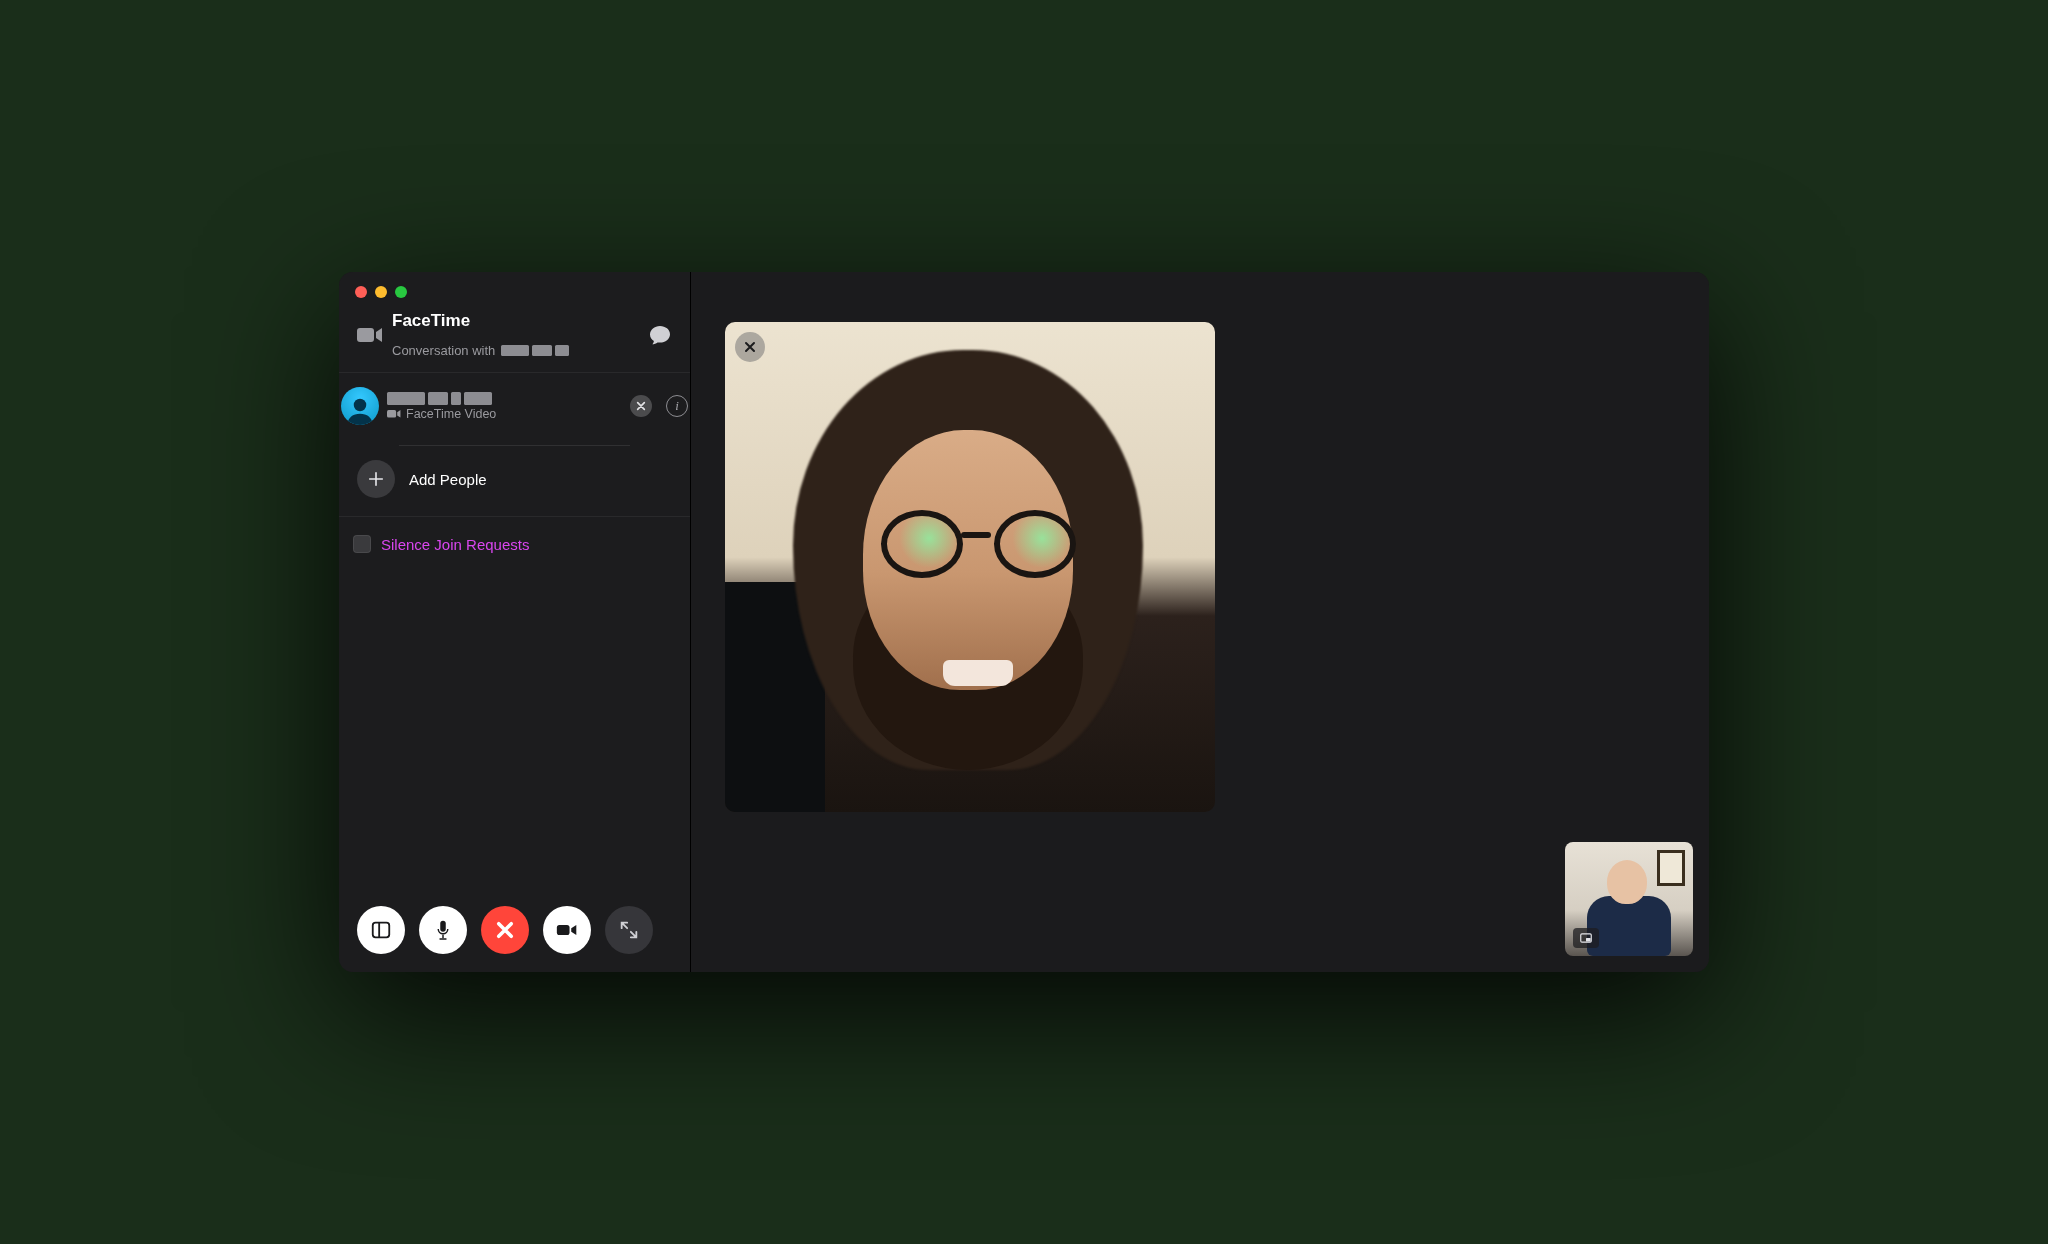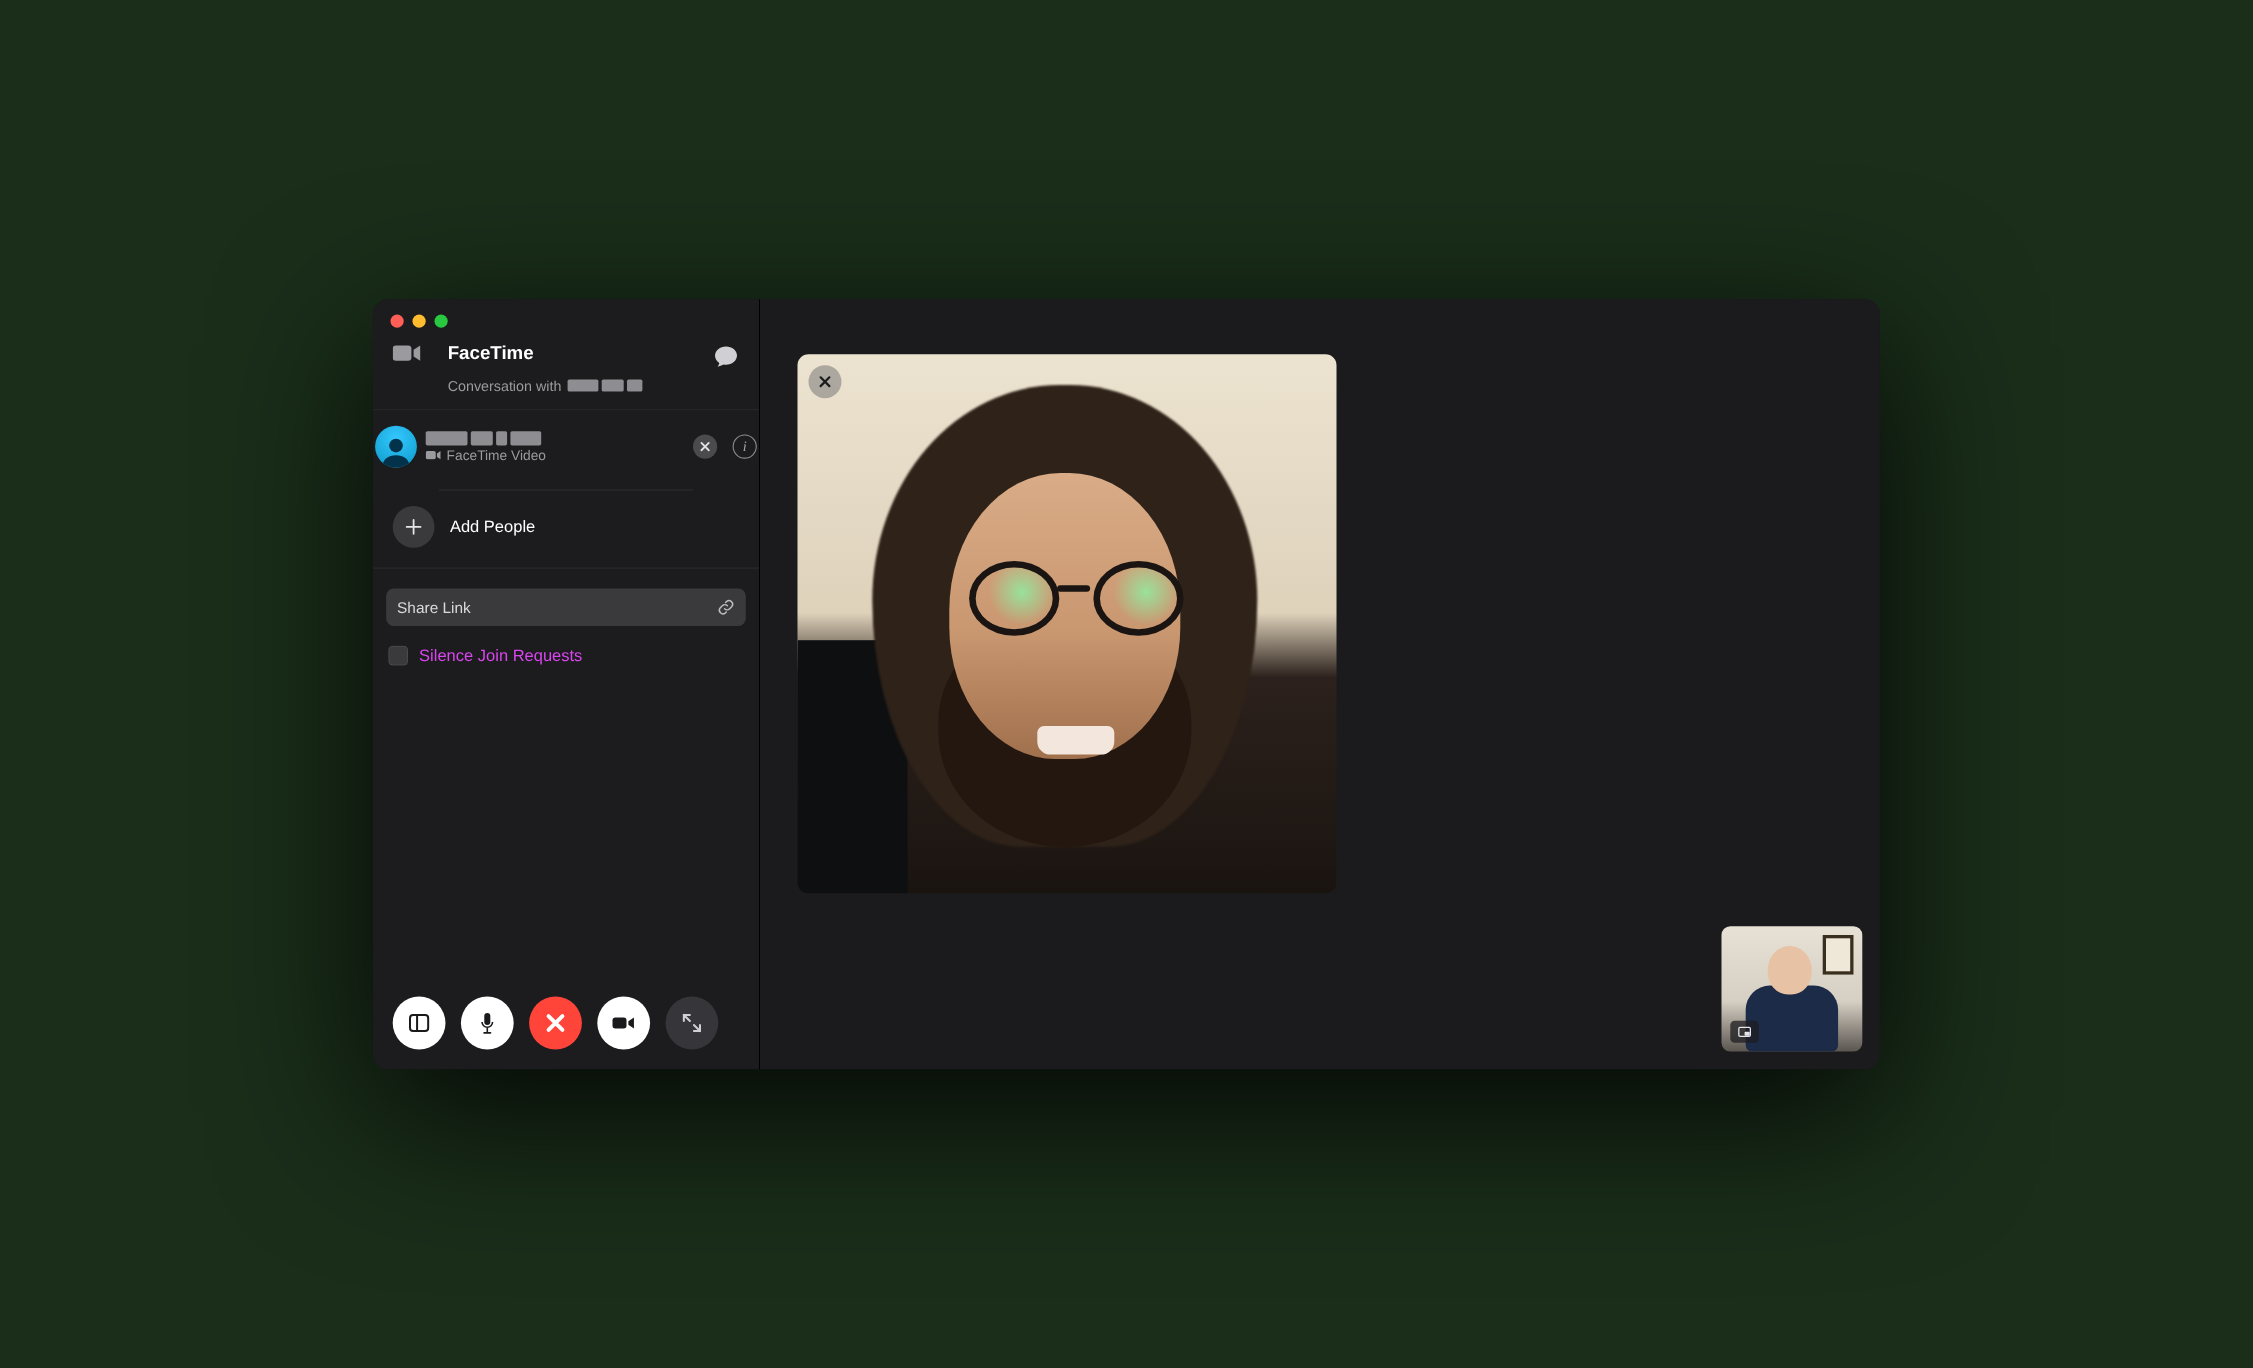--- a/index.html
+++ b/index.html
@@ -49,21 +49,22 @@
     height: 100%;
     background: #1c1c1e;
     border-right: 1px solid #000;
     position: relative;
     display: flex;
     flex-direction: column;
   }
   .header {
     padding: 40px 18px 14px 18px;
     display: flex;
-    gap: 24px;
+    align-items: center;
+    gap: 9px;
     border-bottom: 1px solid rgba(255,255,255,0.06);
   }
   .header .cam-ico {
     width: 26px; height: 18px;
     color: #9a9a9f;
     flex: 0 0 auto;
   }
   .header .title-col { flex: 1; min-width: 0; }
   .header .title {
     color: #fff; font-weight: 600; font-size: 17px; line-height: 1;
@@ -394,30 +395,20 @@
 
       <div class="add-row">
         <div class="plus-circle">
           <svg viewBox="0 0 20 20" width="18" height="18" stroke="currentColor" stroke-width="1.8" stroke-linecap="round">
               <path d="M10 3 V17 M3 10 H17"></path>
             </svg>
         </div>
         <span class="add-label">Add People</span>
       </div>
 
-      <div class="share-row">
-        <span>Share Link</span>
-        <span class="spacer"></span>
-        <span class="link-ico">
-          <svg viewBox="0 0 24 24" fill="none" stroke="currentColor" stroke-width="2" stroke-linecap="round">
-              <path d="M10 14a5 5 0 0 0 7 0l3-3a5 5 0 0 0-7-7l-1.5 1.5"></path>
-              <path d="M14 10a5 5 0 0 0-7 0l-3 3a5 5 0 0 0 7 7l1.5-1.5"></path>
-            </svg>
-        </span>
-      </div>
 
       <div class="silence-row">
         <div class="checkbox"></div>
         <span>Silence Join Requests</span>
       </div>
 
       <div class="controls">
         <div class="ctrl">
           <svg viewBox="0 0 24 24" fill="none" stroke="currentColor" stroke-width="2">
               <rect x="3" y="4" width="18" height="16" rx="3"></rect>

